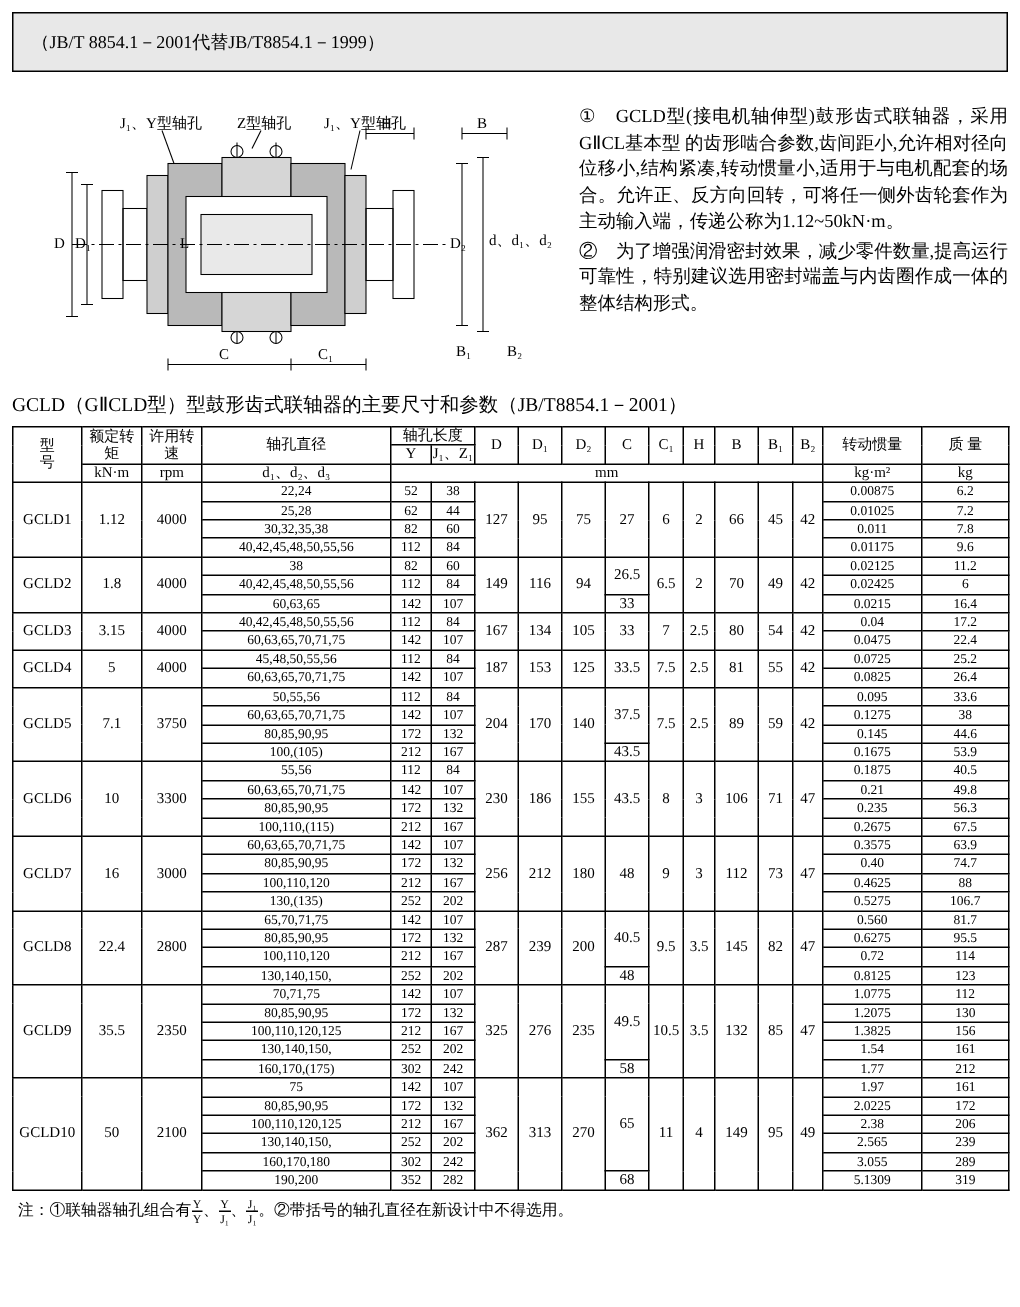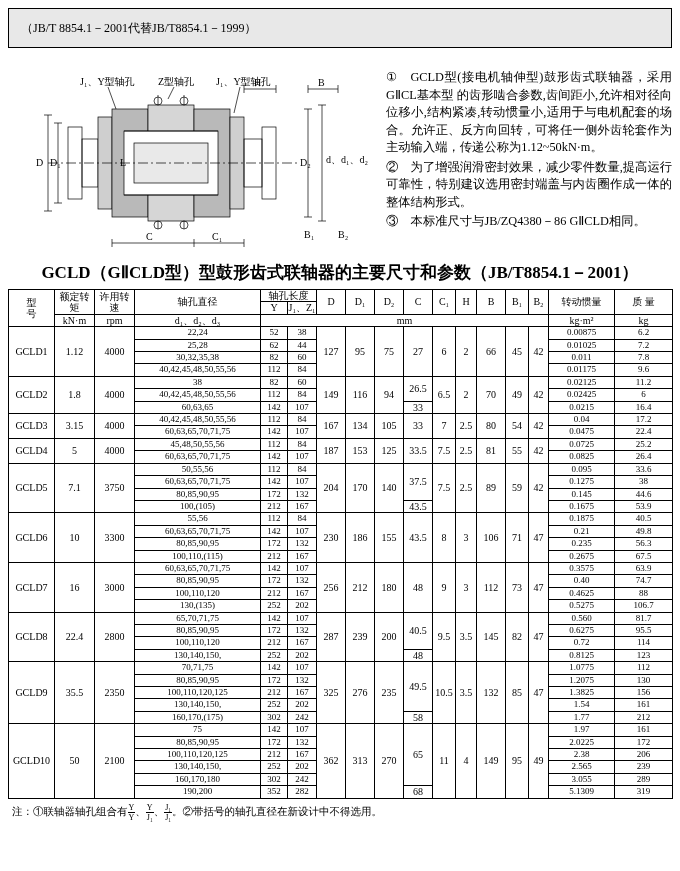--- a/index.html
+++ b/index.html
@@ -35,21 +35,21 @@
     text-align:justify;
   }
   .notes p{margin:0 0 2px 0;text-indent:0;}
 
   
   .lbl{position:absolute;font-size:10px;white-space:nowrap;}
   svg.dwg{position:absolute;left:0;top:0;}
 
   
   .table-title{
-    text-align:center;font-size:17px;font-weight:bold;margin:6px 0 5px 0;
+    text-align:left;font-size:13px;font-weight:normal;margin:6px 0 5px 0;
   }
 
   
   table.main{
     border-collapse:collapse;width:664px;margin:0 auto;
     font-size:9px;table-layout:fixed;
   }
   table.main th, table.main td{
     border:1px solid #000;text-align:center;vertical-align:middle;
     padding:0;line-height:11.4px;
@@ -162,21 +162,20 @@
       <div class="lbl" style="left:112px;top:92px;">L</div>
       <div class="lbl" style="left:28px;top:92px;">D</div>
       <div class="lbl" style="left:42px;top:92px;">D₁</div>
       <div class="lbl" style="left:292px;top:92px;">D₂</div>
       <div class="lbl" style="left:318px;top:88px;">d、d₁、d₂</div>
     </div>
 
     <div class="notes">
       <p>①　GCLD型(接电机轴伸型)鼓形齿式联轴器，采用GⅡCL基本型 的齿形啮合参数,齿间距小,允许相对径向位移小,结构紧凑,转动惯量小,适用于与电机配套的场合。允许正、反方向回转，可将任一侧外齿轮套作为主动输入端，传递公称为1.12~50kN·m。</p>
       <p>②　为了增强润滑密封效果，减少零件数量,提高运行可靠性，特别建议选用密封端盖与内齿圈作成一体的整体结构形式。</p>
-      <p>③　本标准尺寸与JB/ZQ4380－86 GⅡCLD相同。</p>
     </div>
   </div>
 
   <div class="table-title">GCLD（GⅡCLD型）型鼓形齿式联轴器的主要尺寸和参数（JB/T8854.1－2001）</div>
 
   <table class="main">
     <colgroup>
       <col style="width:46px">
       <col style="width:40px">
       <col style="width:40px">

